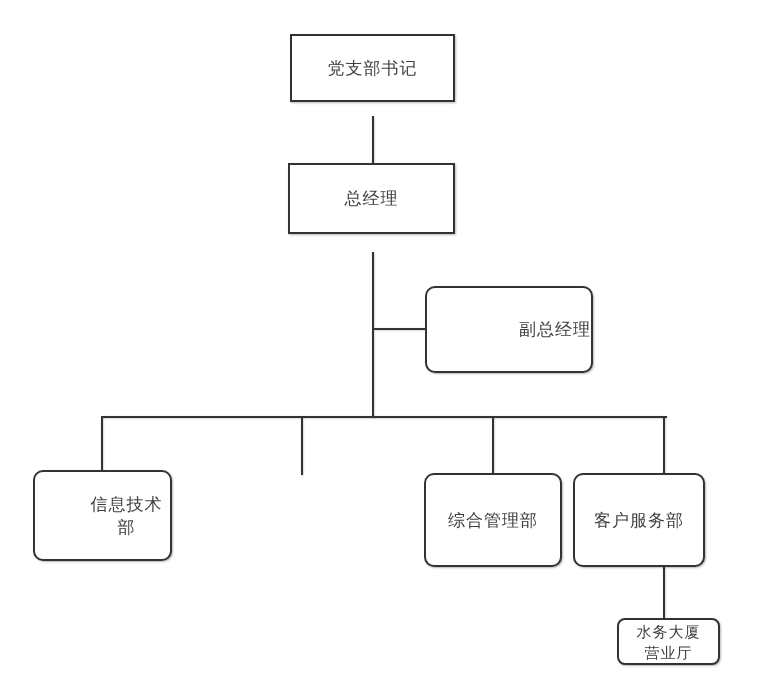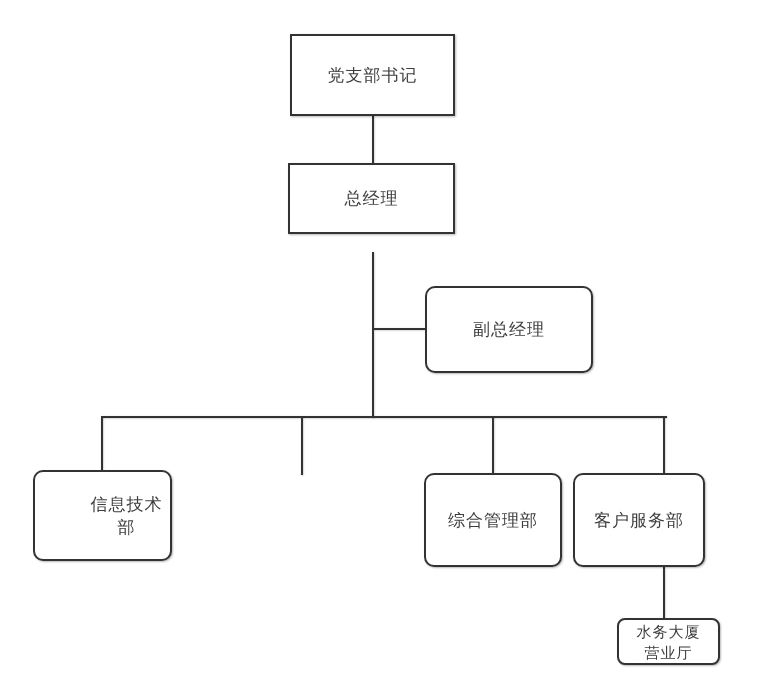--- a/index.html
+++ b/index.html
@@ -27,23 +27,23 @@
     font-size: 17px;
     letter-spacing: 1px;
     text-align: center;
     box-sizing: border-box;
     box-shadow: 1px 1px 2px rgba(0,0,0,0.28);
   }
   .node.rounded { border-radius: 10px; }
   .node.small   { border-radius: 8px; font-size: 15px; line-height: 21px; letter-spacing: 1px; }
 
   
-  .n-party    { left: 290px; top: 34px;  width: 165px; height: 82px; }
+  .n-party    { left: 290px; top: 34px;  width: 165px; height: 68px; }
   .n-gm       { left: 288px; top: 163px; width: 167px; height: 71px; }
-  .n-dgm      { left: 425px; top: 286px; width: 168px; height: 87px; }
+  .n-dgm      { left: 425px; top: 286px; width: 168px; height: 87px; align-items: flex-end; }
   .n-itech    { left: 33px;  top: 470px; width: 139px; height: 91px; padding-left: 48px; }
   .n-iplan    { left: 232px; top: 474px; width: 140px; height: 89px; }
   .n-admin    { left: 424px; top: 473px; width: 138px; height: 94px; }
   .n-custsvc  { left: 573px; top: 473px; width: 132px; height: 94px; }
   .n-hall     { left: 617px; top: 618px; width: 103px; height: 47px; }
 
   .line {
     position: absolute;
     background: #333333;
     box-shadow: 0.5px 0.5px 1.5px rgba(0,0,0,0.25);

